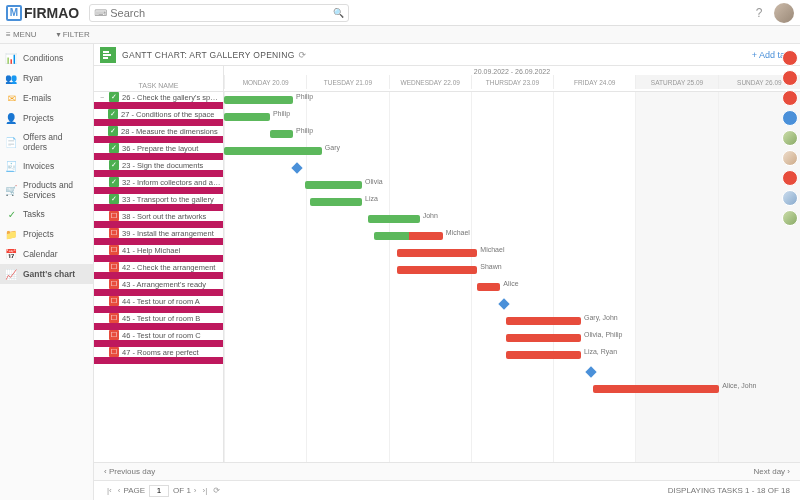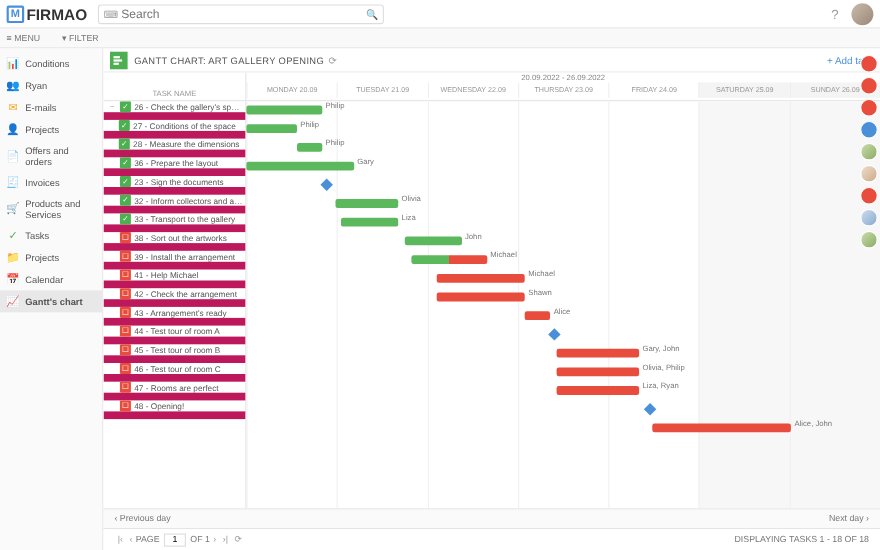--- a/index.html
+++ b/index.html
@@ -250,25 +250,20 @@
             <div class="task-row">
               <span class="toggle"></span>
               <span class="task-check red">☐</span>
               <span class="task-label">46 - Test tour of room C</span>
             </div>
             <div class="task-row">
               <span class="toggle"></span>
               <span class="task-check red">☐</span>
               <span class="task-label">47 - Rooms are perfect</span>
             </div>
-            <div class="task-row">
-              <span class="toggle"></span>
-              <span class="task-check red">☐</span>
-              <span class="task-label">48 - Opening!</span>
-            </div>
           </div>
         <div class="timeline">
           <div class="grid-bg" id="grid-bg">
               <div class="grid-col"></div>
               <div class="grid-col"></div>
               <div class="grid-col"></div>
               <div class="grid-col"></div>
               <div class="grid-col"></div>
               <div class="grid-col weekend"></div>
               <div class="grid-col weekend"></div>

